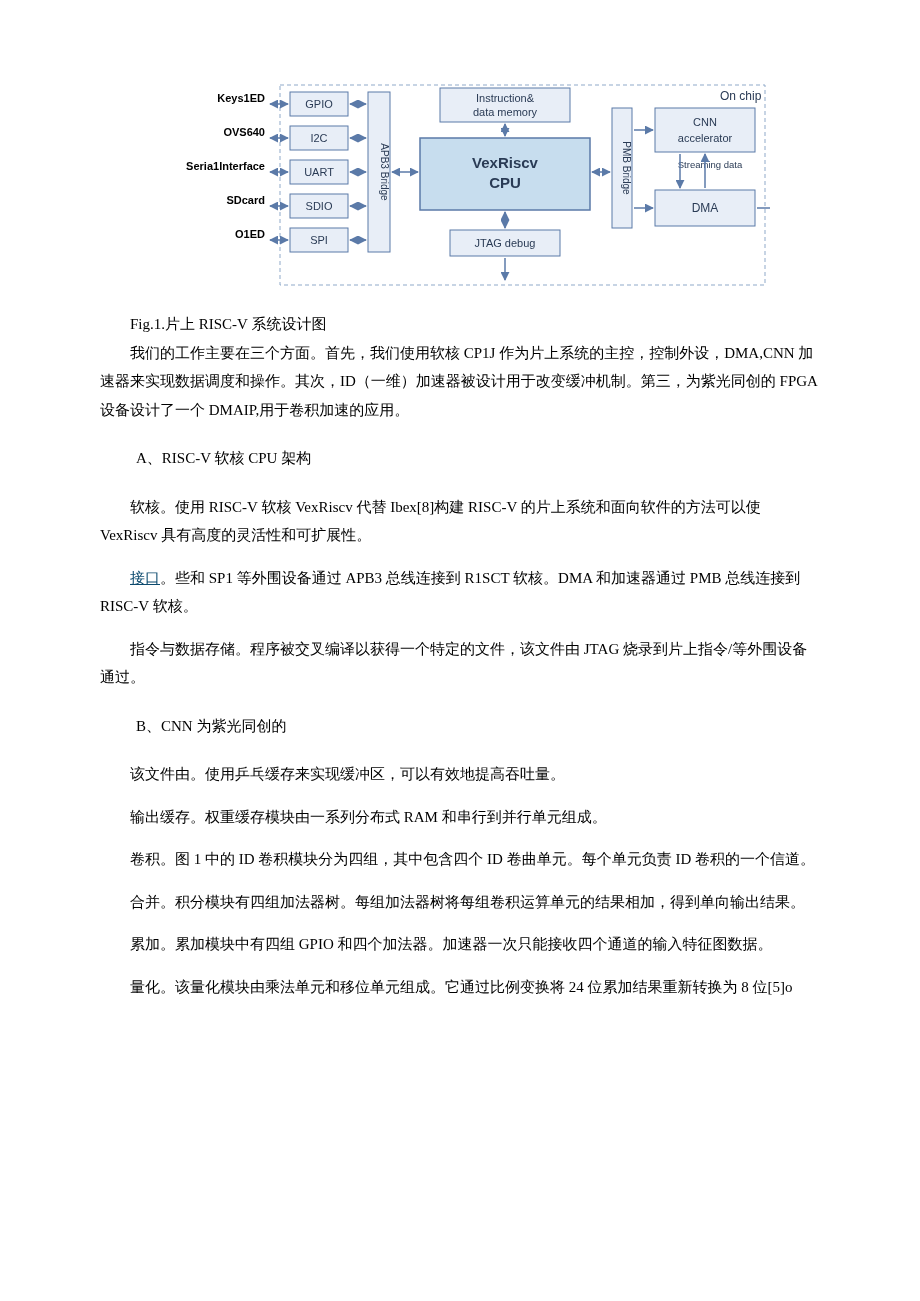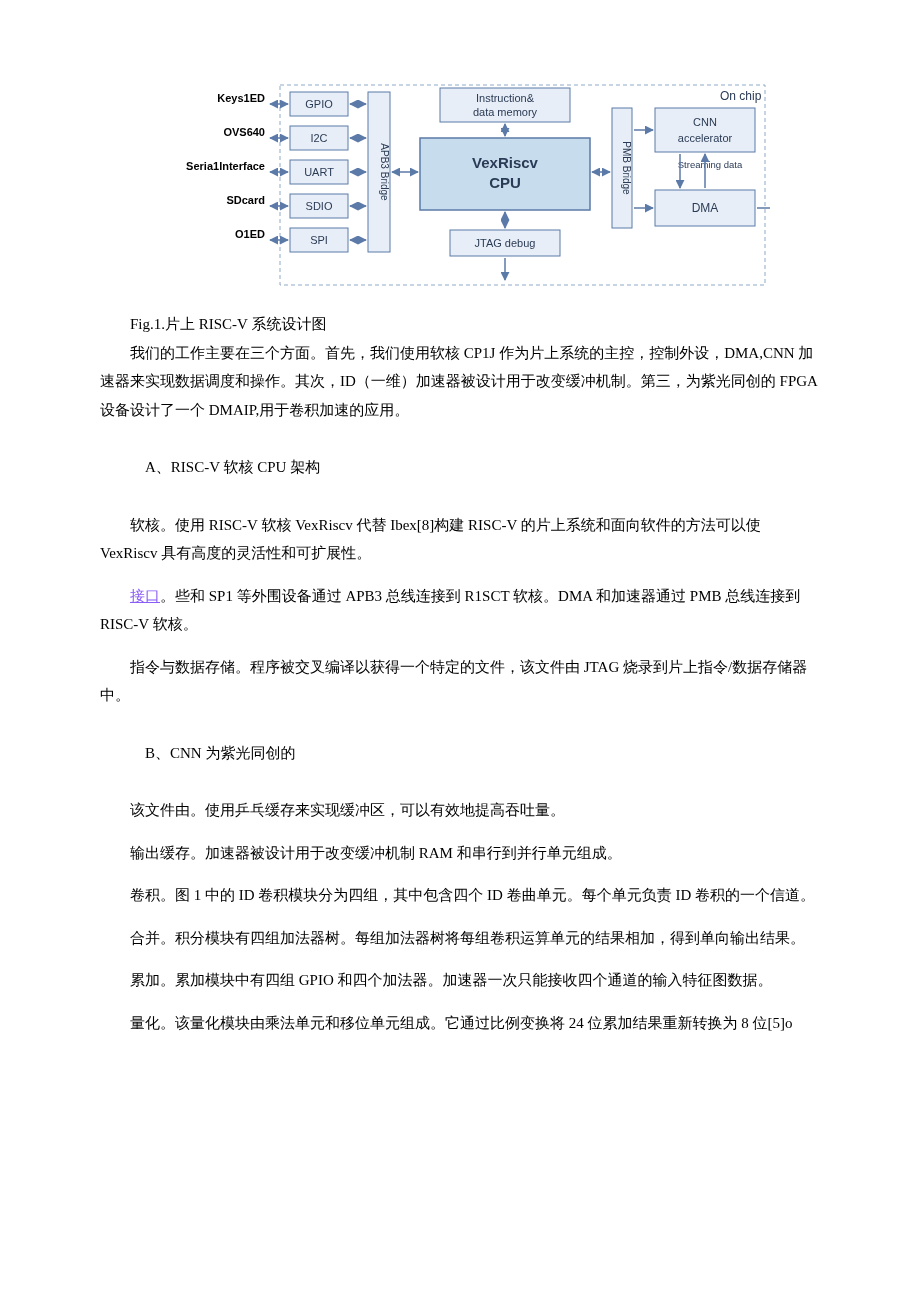--- a/index.html
+++ b/index.html
@@ -24,22 +24,22 @@
   .para {
     text-indent: 2em;
     margin: 0 0 0 0;
   }
   .caption {
     text-indent: 2em;
     margin: 16px 0 0 0;
     font-family: "SimSun", "宋体", serif;
   }
   .spc { height: 14px; }
-  a.link { color: #8b5cf6; text-decoration: underline; }
-  .sec-label { text-indent: 2em; margin:15px; }
+  a.link { color: #0c4a6e; text-decoration: underline; }
+  .sec-label { text-indent: 2em; margin:6px; }
 </style>
 </head>
 <body>
 
 <div class="figure-wrap">
   <div class="diagram">
     <svg width="620" height="210" viewBox="0 0 620 210">
       <defs>
         <marker id="arr" viewBox="0 0 10 10" refX="9" refY="5" markerWidth="6" markerHeight="6" orient="auto-start-reverse">
           <path d="M0,0 L10,5 L0,10 z" fill="#5b7aa8"></path>
@@ -143,33 +143,33 @@
 <p class="para">软核。使用 RISC-V 软核 VexRiscv 代替 Ibex[8]构建 RISC-V 的片上系统和面向软件的方法可以使 VexRiscv 具有高度的灵活性和可扩展性。</p>
 
 <div class="spc"></div>
 
 <p class="para">
   <a class="link">接口</a><span>。些和 SP1 等外围设备通过 APB3 总线连接到 R1SCT 软核。DMA 和加速器通过 PMB 总线连接到 RISC-V 软核。</span>
 </p>
 
 <div class="spc"></div>
 
-<p class="para">指令与数据存储。程序被交叉编译以获得一个特定的文件，该文件由 JTAG 烧录到片上指令/数据存储器中。</p>
+<p class="para">指令与数据存储。程序被交叉编译以获得一个特定的文件，该文件由 JTAG 烧录到片上指令/等外围设备通过。</p>
 
 <div class="spc"></div>
 
 <p class="sec-label">B、CNN 为紫光同创的</p>
 
 <div class="spc"></div>
 
 <p class="para">该文件由。使用乒乓缓存来实现缓冲区，可以有效地提高吞吐量。</p>
 
 <div class="spc"></div>
 
-<p class="para">输出缓存。加速器被设计用于改变缓冲机制 RAM 和串行到并行单元组成。</p>
+<p class="para">输出缓存。权重缓存模块由一系列分布式 RAM 和串行到并行单元组成。</p>
 
 <div class="spc"></div>
 
 <p class="para">卷积。图 1 中的 ID 卷积模块分为四组，其中包含四个 ID 卷曲单元。每个单元负责 ID 卷积的一个信道。</p>
 
 <div class="spc"></div>
 
 <p class="para">合并。积分模块有四组加法器树。每组加法器树将每组卷积运算单元的结果相加，得到单向输出结果。</p>
 
 <div class="spc"></div>

